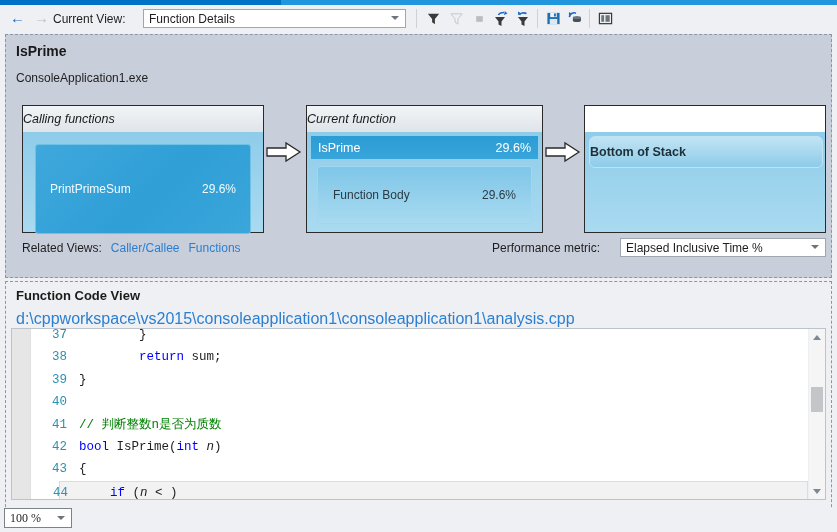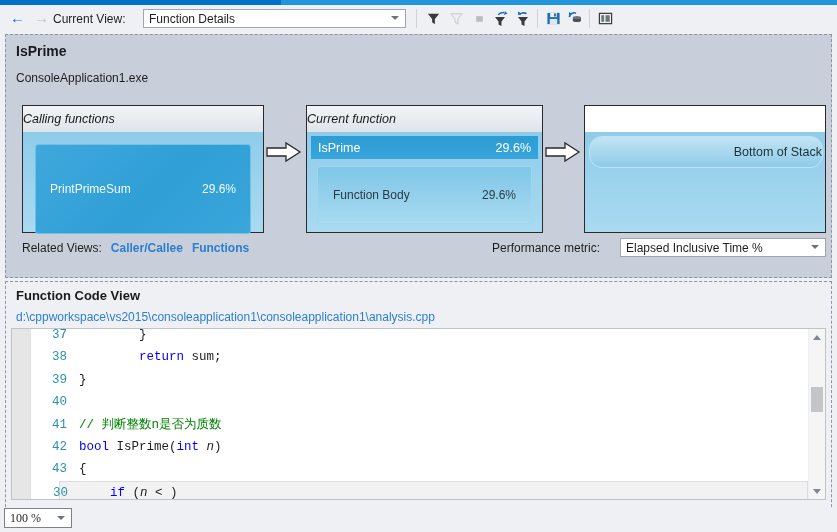--- a/index.html
+++ b/index.html
@@ -57,41 +57,41 @@
 
   .cur-hd{height:23px;width:100%;
     background-image:linear-gradient(#2c9cd4,#38a5da);
     display:flex;align-items:center;justify-content:space-between;
     padding:0 7px;box-sizing:border-box;color:#ffffff;font-size:12.5px;}
   .cur-inner{margin:7px 6px 0 6px;height:56px;border:1px solid #9ed8ef;border-radius:3px;
     background-image:linear-gradient(#7fc6e8,#a8daf0);
     display:flex;align-items:center;justify-content:space-between;padding:0 15px;
     color:#2b3b45;font-size:12px;}
 
-  .bos{height:30px;width:100%;border:1px solid #bfe3f4;border-radius:13px;
+  .bos{height:30px;width:100%;border:1px solid #bfe3f4;border-radius:6px;
     background-image:linear-gradient(#c2e4f3,#8ecbe9);
-    display:flex;align-items:center;justify-content:flex-end;color:#1d2f38;font-size:12.5px;}
+    display:flex;align-items:center;justify-content:flex-start;color:#1d2f38;font-size:12.5px;font-weight:bold;}
 
   
   .bigarrow{position:absolute;top:106px;width:36px;height:22px;}
 
   .related{position:absolute;left:16px;top:206px;font-size:12px;color:#1e1e1e;}
-  .rlink{color:#2b7fd1;margin-left:9px;cursor:pointer;font-weight:bold;}
+  .rlink{color:#2b7fd1;margin-left:9px;cursor:pointer;}
   .perf-label{position:absolute;left:486px;top:206px;font-size:12px;color:#1e1e1e;}
   .perf-combo{position:absolute;left:614px;top:203px;width:206px;height:19px;
     background:#fff;border:1px solid #a0a6ad;box-sizing:border-box;}
   .perf-combo .val{position:absolute;left:5px;top:2px;font-size:12px;}
   .perf-combo .caret{position:absolute;right:6px;top:6px;width:0;height:0;
     border-left:4px solid transparent;border-right:4px solid transparent;border-top:4px solid #6d747c;}
 
   
   .codepanel{position:absolute;left:5px;top:281px;width:827px;height:246px;
     background:#eff0f3;border:1px dashed #8d94a8;box-sizing:border-box;}
   .cv-title{position:absolute;left:10px;top:6px;font-size:13px;font-weight:bold;color:#1a1a1a;}
-  .cv-path{position:absolute;left:10px;top:28px;font-size:12px;color:#2b7fd1;
+  .cv-path{position:absolute;left:10px;top:28px;font-size:16px;color:#2b7fd1;
     white-space:nowrap;overflow:hidden;text-overflow:clip;width:805px;cursor:pointer;}
   .code-area{position:absolute;left:5px;top:46px;width:815px;height:172px;
     background:#fff;border:1px solid #bcc3cb;box-sizing:border-box;overflow:hidden;}
   .gutter{position:absolute;left:0;top:0;width:18px;height:100%;background:#e6e6e6;border-right:1px solid #e0e0e0;}
   .codelines{position:absolute;left:19px;top:-5px;right:17px;bottom:0;
     font-family:"Liberation Mono", monospace;font-size:12.5px;line-height:22.4px;}
   .cl{position:relative;height:22.4px;white-space:pre;}
   .cl .ln{position:absolute;left:0;width:36px;text-align:right;color:#2b91af;}
   .cl .src{position:absolute;left:48px;}
   .cl.hl{background:#f2f2f2;border:1px solid #dcdcdc;box-sizing:border-box;
@@ -263,21 +263,21 @@
     <div class="code-area">
       <div class="gutter"></div>
       <div class="codelines" id="codelines">
           <div class="cl"><span class="ln">37</span><span class="src">        }</span></div>
           <div class="cl"><span class="ln">38</span><span class="src">        <span class="k">return</span> <span class="id">sum</span>;</span></div>
           <div class="cl"><span class="ln">39</span><span class="src">}</span></div>
           <div class="cl"><span class="ln">40</span><span class="src"></span></div>
           <div class="cl"><span class="ln">41</span><span class="src"><span class="c">// 判断整数n是否为质数</span></span></div>
           <div class="cl"><span class="ln">42</span><span class="src"><span class="k">bool</span> <span class="id">IsPrime</span>(<span class="k">int</span> <span class="it">n</span>)</span></div>
           <div class="cl"><span class="ln">43</span><span class="src">{</span></div>
-          <div class="cl hl"><span class="ln">30</span><span class="src">    <span class="k">if</span> (<span class="it">n</span> &lt; )</span></div>
+          <div class="cl hl"><span class="ln">44</span><span class="src">    <span class="k">if</span> (<span class="it">n</span> &lt; )</span></div>
         </div>
 
       <div class="vsb">
         <div class="btn up">
             <span class="tri-u"></span>
           </div>
         <div class="thumb"></div>
         <div class="btn dn">
             <span class="tri-d"></span>
           </div>

